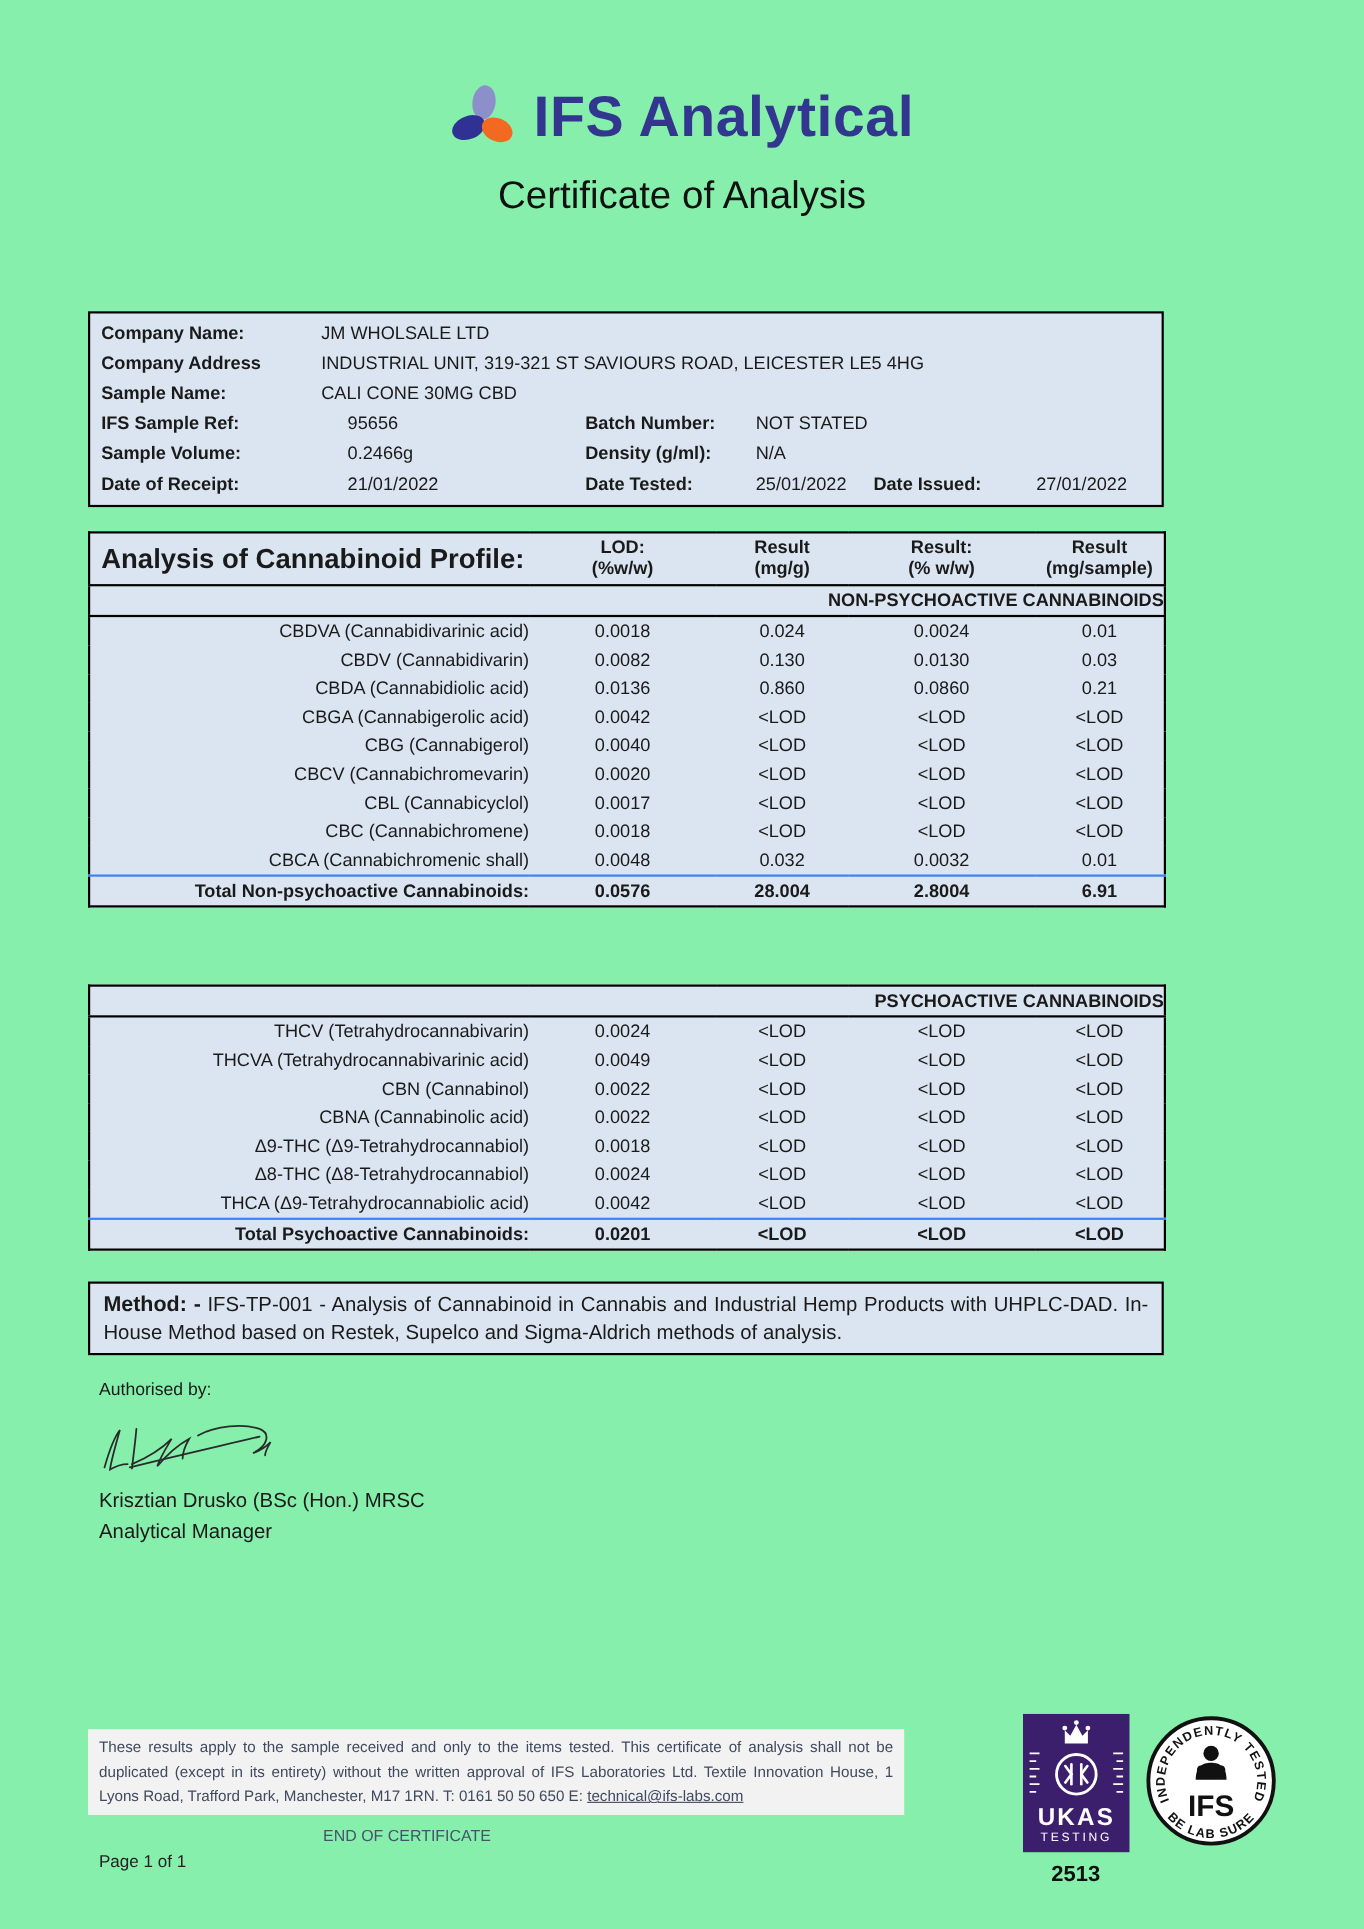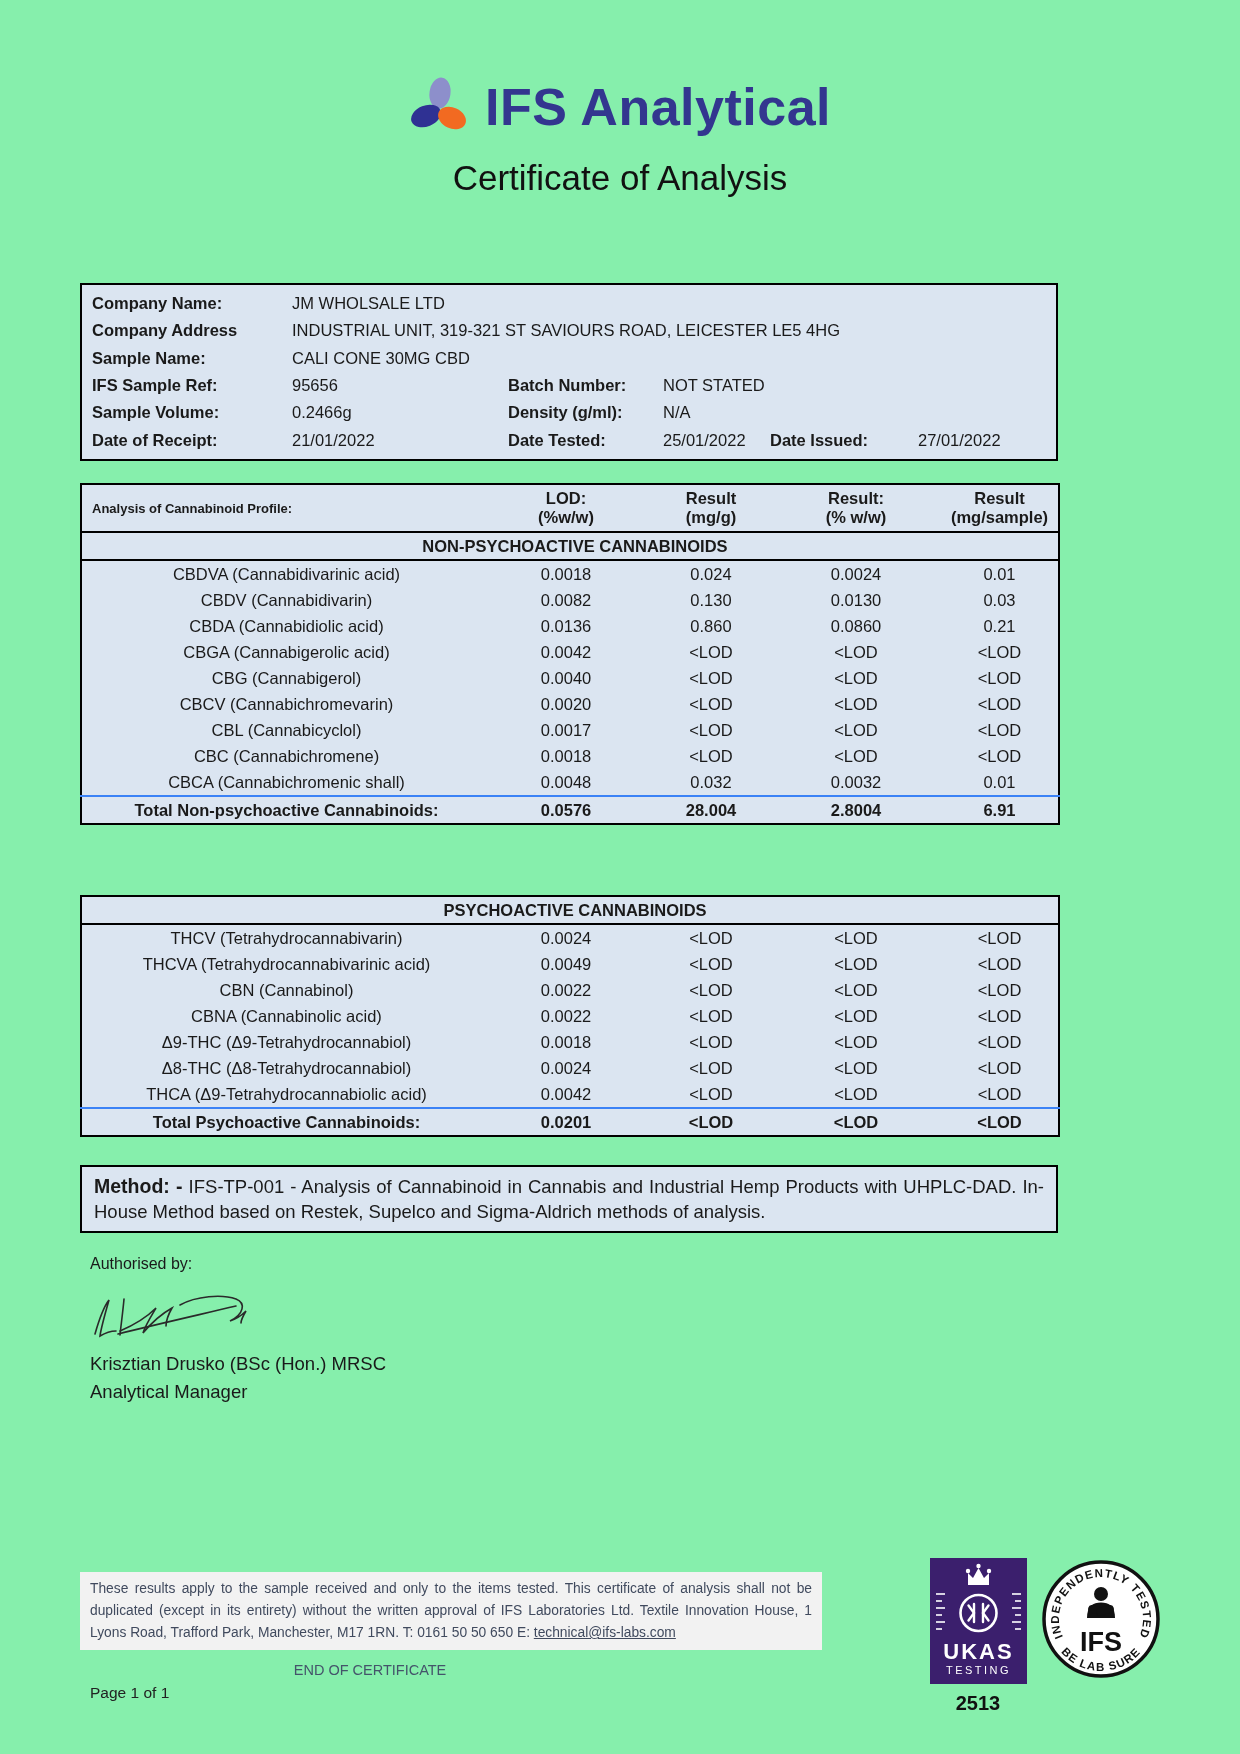--- a/index.html
+++ b/index.html
@@ -9,37 +9,37 @@
   
   .logo-row{position:absolute;top:76px;left:0;width:100%;display:flex;justify-content:center;align-items:center;gap:12px;}
   .logo-text{font-size:52px;font-weight:bold;color:#33368f;letter-spacing:0.5px;}
   .cert-title{position:absolute;top:158px;left:0;width:100%;text-align:center;font-size:35px;color:#111;}
 
   
   .info-table{position:absolute;left:80px;top:283px;width:978px;box-sizing:border-box;
               background:#dbe5f1;border:2.5px solid #000;padding:5px 0;}
   .info-row{display:flex;height:27.3px;align-items:center;padding-left:10px;font-size:16.5px;}
   .if-label{font-weight:bold;}
-  .w200{width:200px;flex:none;} .w216{width:216px;flex:none;} .w155{width:155px;flex:none;}
+  .w200{width:200px;flex:none;} .w216{width:216px;flex:none;margin-left:24px;} .w155{width:155px;flex:none;}
   .w107{width:107px;flex:none;} .w148{width:148px;flex:none;}
 
   
   .cann-table{position:absolute;left:80px;width:978px;border-collapse:collapse;table-layout:fixed;
               background:#dbe5f1;border:2.5px solid #000;font-size:16.5px;}
   .cann-table col.c-name{width:400px;}
   .cann-table col.c-lod{width:170px;}
   .cann-table col.c-mgg{width:120px;}
   .cann-table col.c-pct{width:170px;}
   .cann-table col.c-smp{width:118px;}
   .cann-table th{font-weight:bold;vertical-align:middle;border-bottom:2.5px solid #000;padding:4px 0;}
-  .cann-table th.title-cell{text-align:left;padding-left:10px;font-size:13px;}
+  .cann-table th.title-cell{text-align:left;padding-left:10px;font-size:25px;}
   .cann-table th .h2{font-weight:bold;}
   .section-row td{font-weight:bold;border-bottom:2.5px solid #000;text-align:left;padding:3px 0 3px 10px;height:22px;}
   .cann-table td{height:26px;padding:0;text-align:center;}
-  .cann-table td:first-child{text-align:center;padding-left:10px;}
+  .cann-table td:first-child{text-align:right;padding-left:10px;}
   tbody.total-rows td{font-weight:bold;border-top:2px solid #3b82f6;}
   .t1{top:483px;} .t2{top:895px;}
 
   
   .method-box{position:absolute;left:80px;top:1165px;width:978px;box-sizing:border-box;background:#dbe5f1;
               border:2.5px solid #000;padding:6px 12px;font-size:18.5px;line-height:1.35;text-align:justify;}
   .method-label{font-weight:bold;font-size:19.5px;}
 
   
   .auth-label{position:absolute;left:90px;top:1255px;font-size:16px;}

